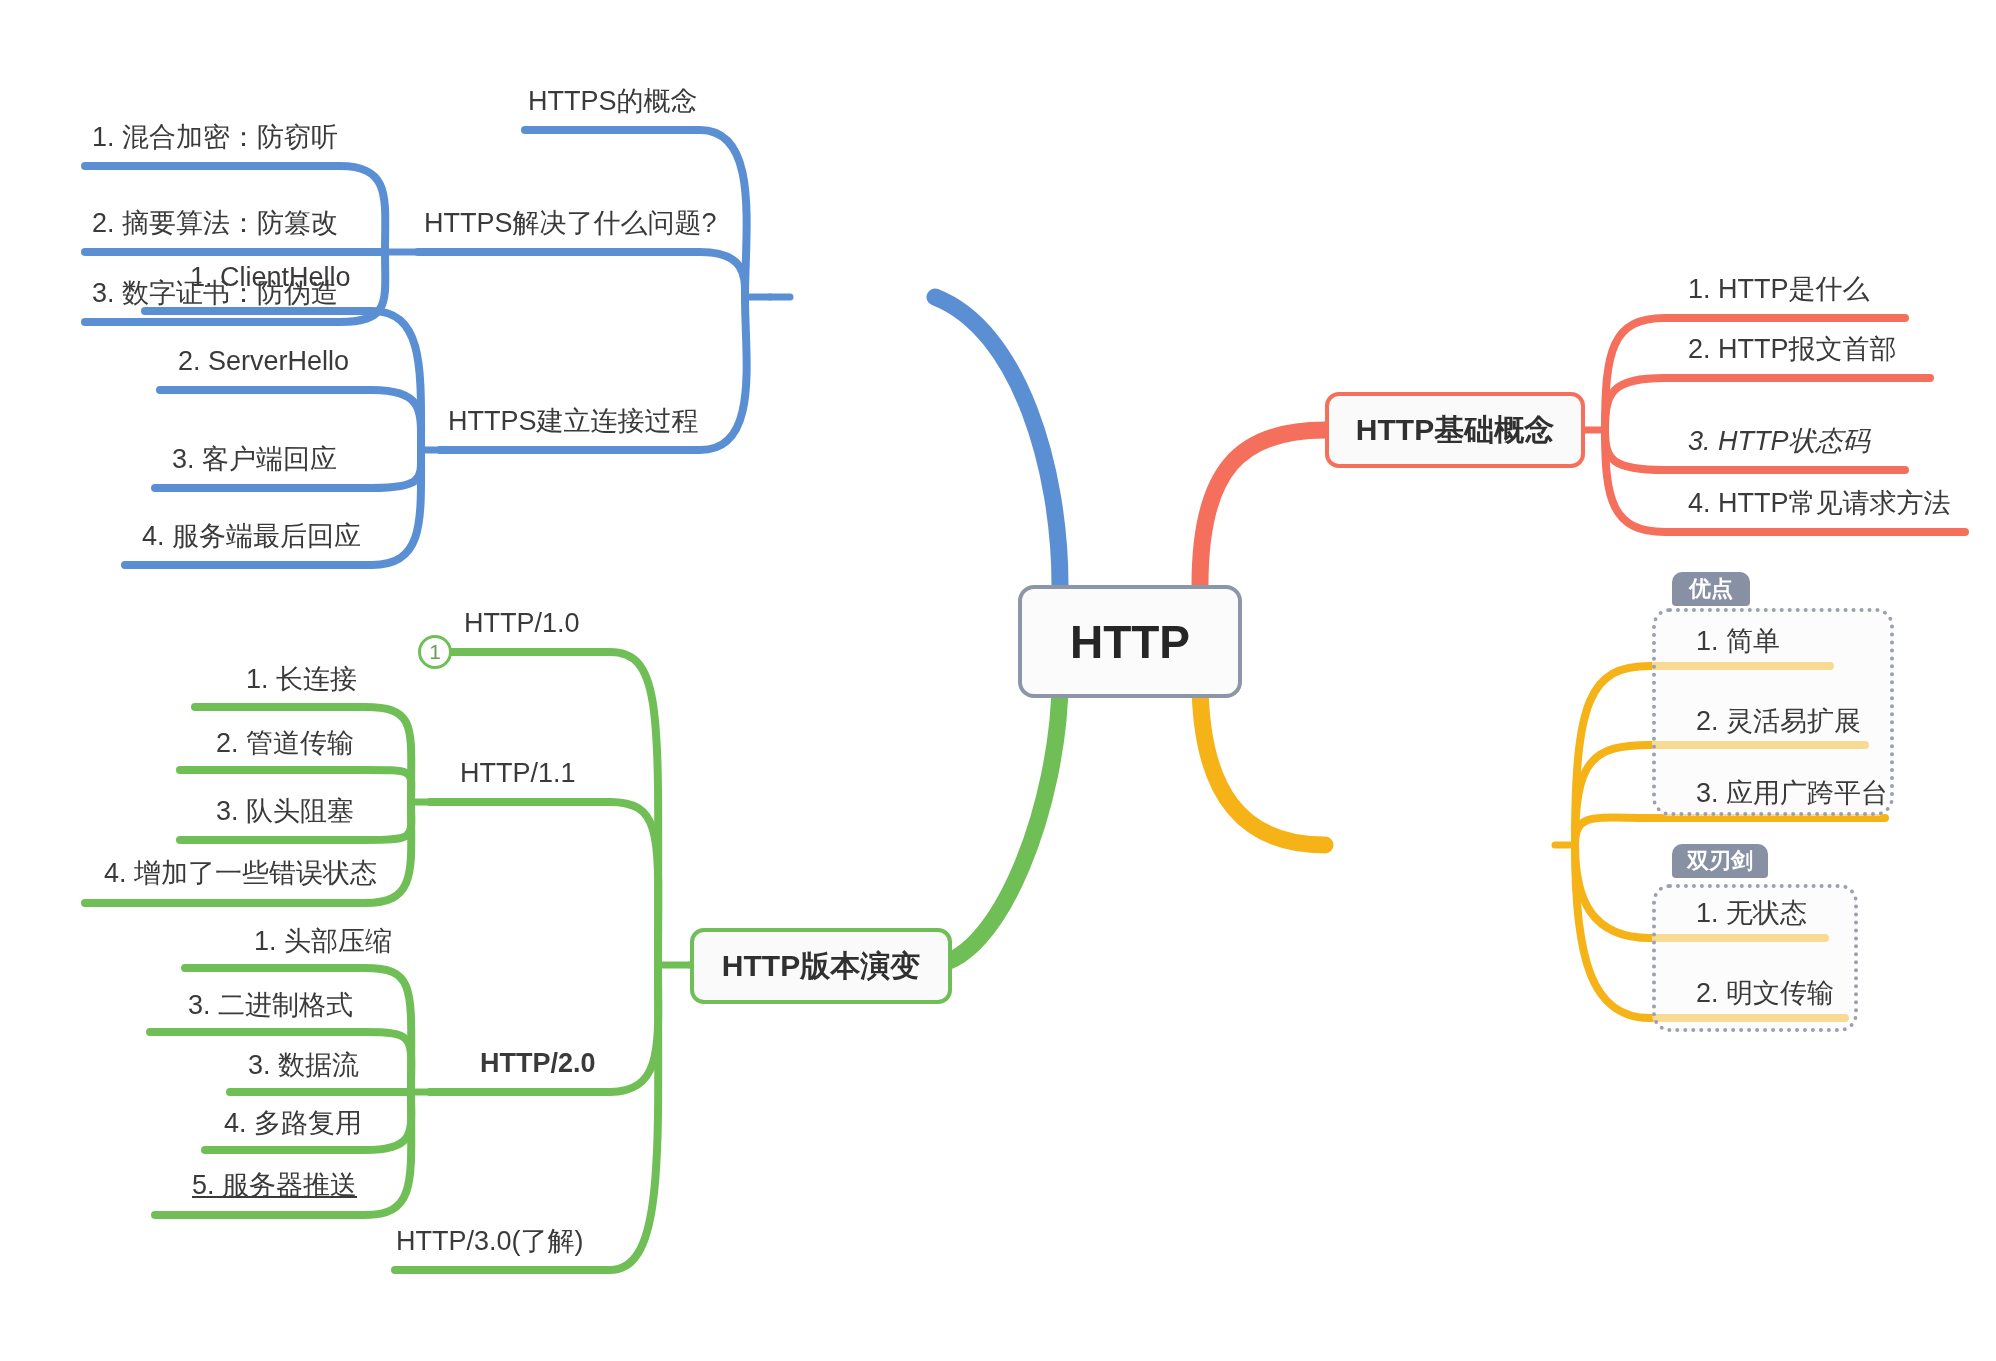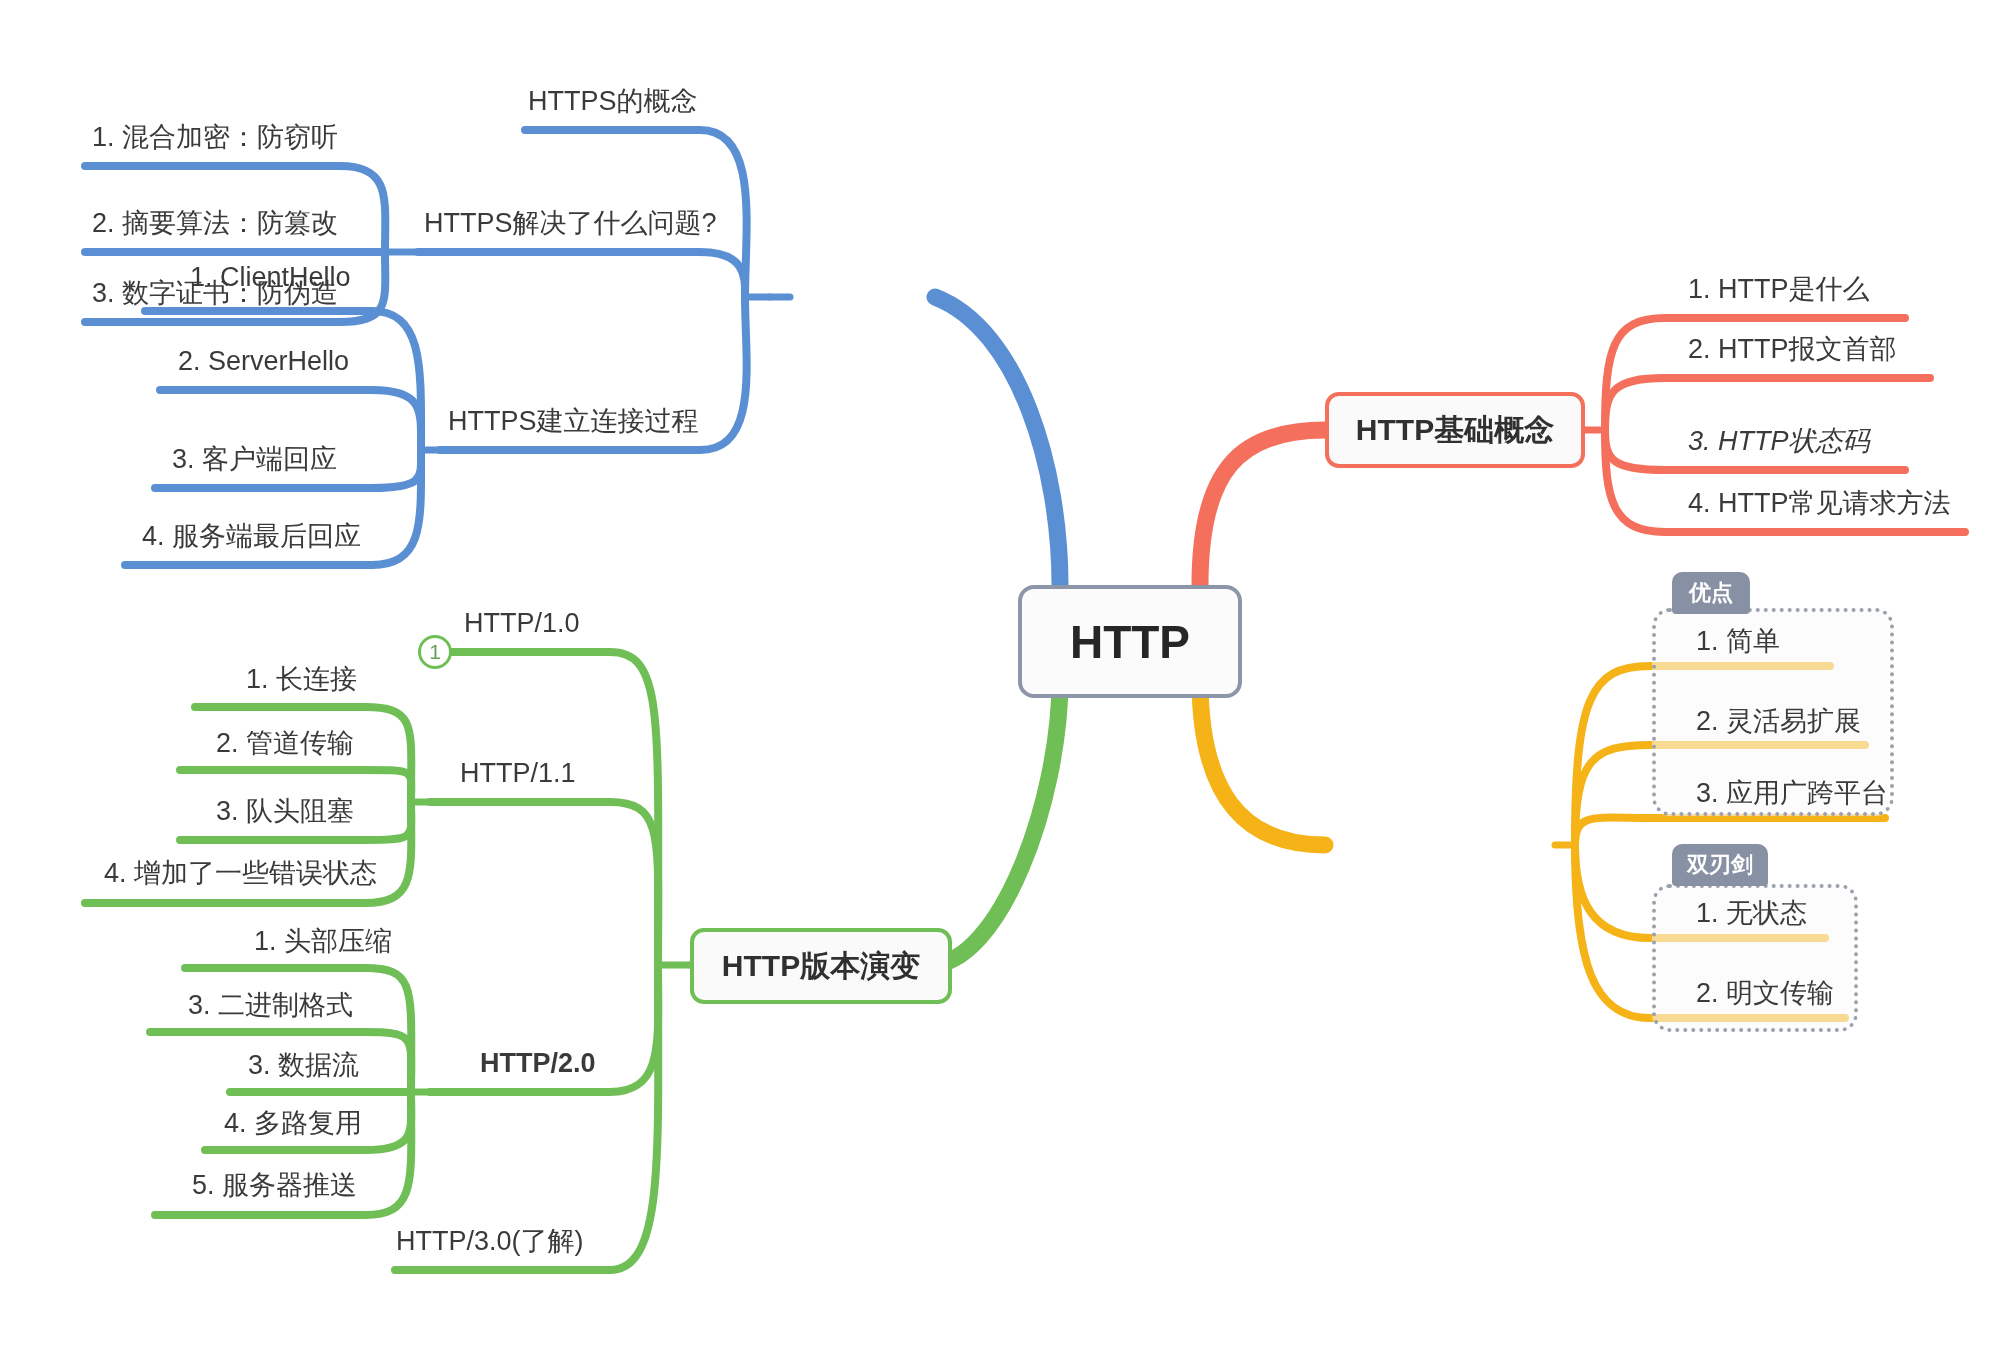--- a/index.html
+++ b/index.html
@@ -17,21 +17,21 @@
   .node.b-red{border-color:#f4705c;}
   .node.b-green{border-color:#6fbf56;}
   .node.b-yellow{border-color:#f5b317;}
 
   .leaf{position:absolute;white-space:nowrap;color:#3a3a3a;font-size:27px;line-height:1;}
 
   .group{position:absolute;box-sizing:border-box;border:4px dotted #9aa1ad;border-radius:18px;
          background:rgba(250,250,250,0.55);}
   .group-tab{position:absolute;box-sizing:border-box;background:#8891a3;color:#ffffff;
          font-size:22px;font-weight:bold;border-radius:10px 10px 4px 4px;
-         display:flex;align-items:center;justify-content:center;padding:0 0;height:42px;}
+         display:flex;align-items:center;justify-content:center;padding:0 0;height:34px;}
 
   .badge{position:absolute;width:34px;height:34px;border:3px solid #6fbf56;border-radius:50%;
          display:flex;align-items:center;justify-content:center;color:#6a9d5a;font-size:21px;
          background:#ffffff;box-sizing:border-box;}
 </style>
 </head>
 <body>
 
 <div id="canvas">
 
@@ -168,15 +168,15 @@
 
   <div class="leaf" style="left:246px;top:666px;">1. 长连接</div>
   <div class="leaf" style="left:216px;top:730px;">2. 管道传输</div>
   <div class="leaf" style="left:216px;top:798px;">3. 队头阻塞</div>
   <div class="leaf" style="left:104px;top:860px;">4. 增加了一些错误状态</div>
 
   <div class="leaf" style="left:214px;top:928px;margin-left:40px;">1. 头部压缩</div>
   <div class="leaf" style="left:188px;top:992px;">3. 二进制格式</div>
   <div class="leaf" style="left:248px;top:1052px;">3. 数据流</div>
   <div class="leaf" style="left:224px;top:1110px;">4. 多路复用</div>
-  <div class="leaf" style="left:192px;top:1172px;">5. 服务器推送</div>
+  <div class="leaf" style="left:192px;top:1172px;text-decoration:underline;">5. 服务器推送</div>
 
 </div>
 
 </body></html>

